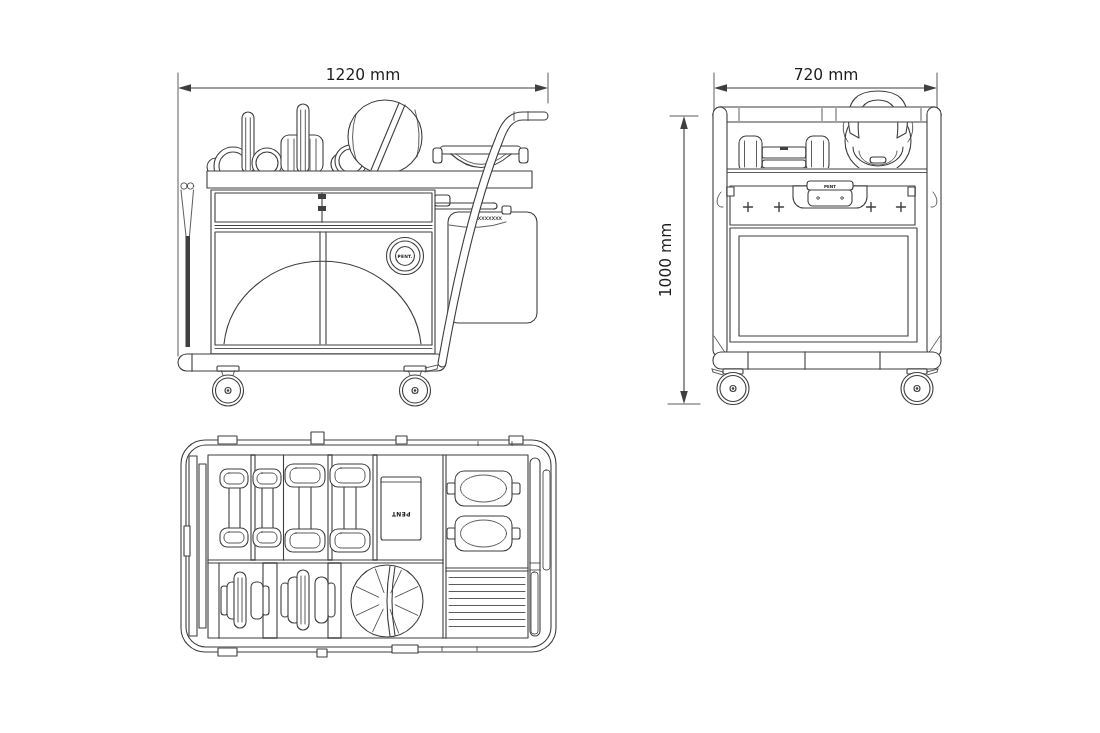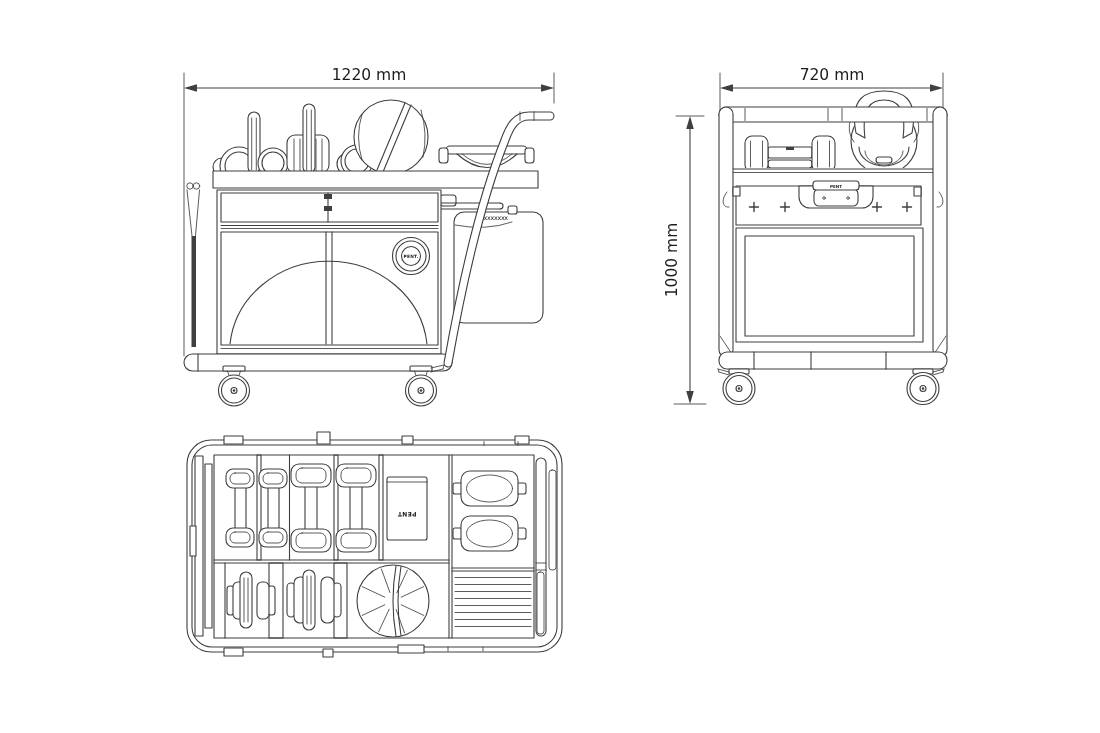--- a/index.html
+++ b/index.html
@@ -1,19 +1,19 @@
 <!DOCTYPE html>
 <html style="--line: #3f3f3f; --text: #1c1c1c; --background: #ffffff;"><head>
 <meta charset="utf-8">
 <style>
   :root{
     --line:#3f3f3f; --text:#1c1c1c; --background:#ffffff;
   }
   html,body{margin:0;padding:0;background:var(--background);}
-  .stage{width:1004px;height:733px;position:relative;background:var(--background);overflow:hidden;padding-left:6px;}
+  .stage{width:1004px;height:733px;position:relative;background:var(--background);overflow:hidden;}
   svg{display:block;}
   .s{fill:none;stroke:var(--line);stroke-width:1.1;stroke-linecap:round;stroke-linejoin:round;}
   .thin{stroke-width:.85;}
   .wf{fill:var(--background);stroke:var(--line);stroke-width:1.1;stroke-linejoin:round;}
   .mask{fill:var(--background);stroke:none;}
   .fl{fill:var(--line);stroke:none;}
   .txt{fill:var(--text);stroke:none;font-family:"DejaVu Sans","Liberation Sans",sans-serif;}
   .dim{font-size:15.5px;}
   .tiny{font-size:4.4px;font-weight:bold;letter-spacing:.2px;}
   .tinier{font-size:4.1px;font-weight:bold;}

